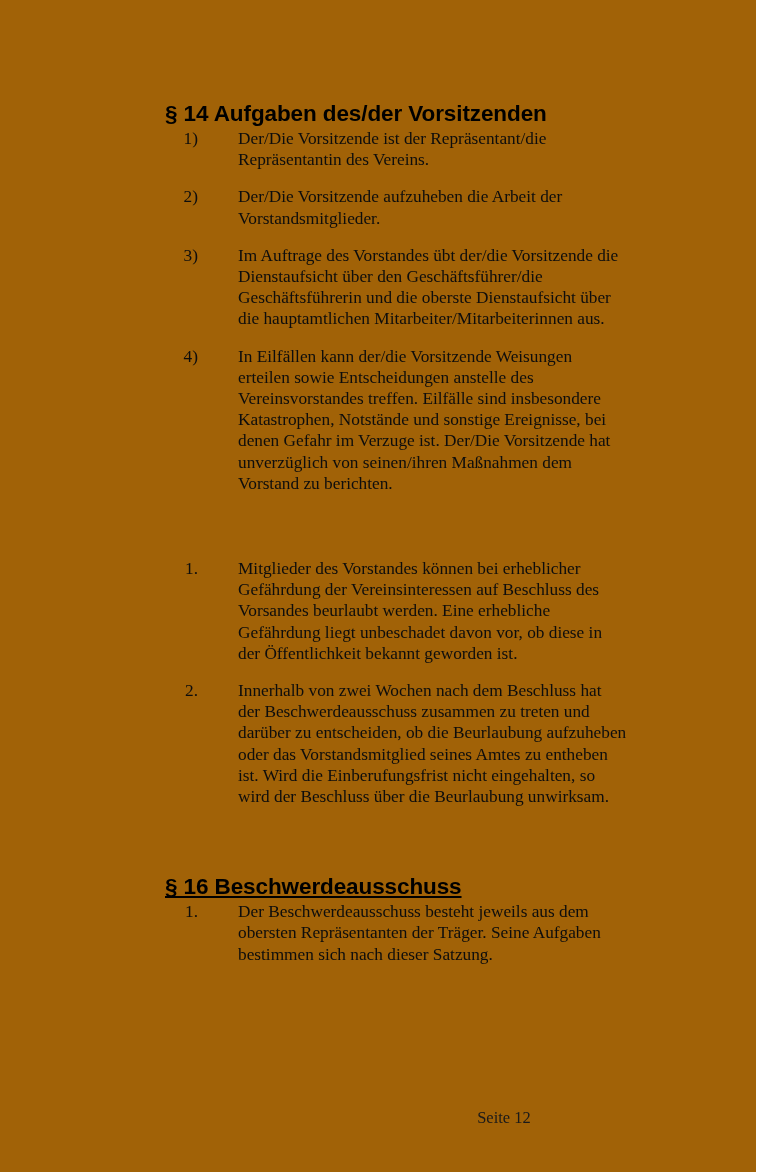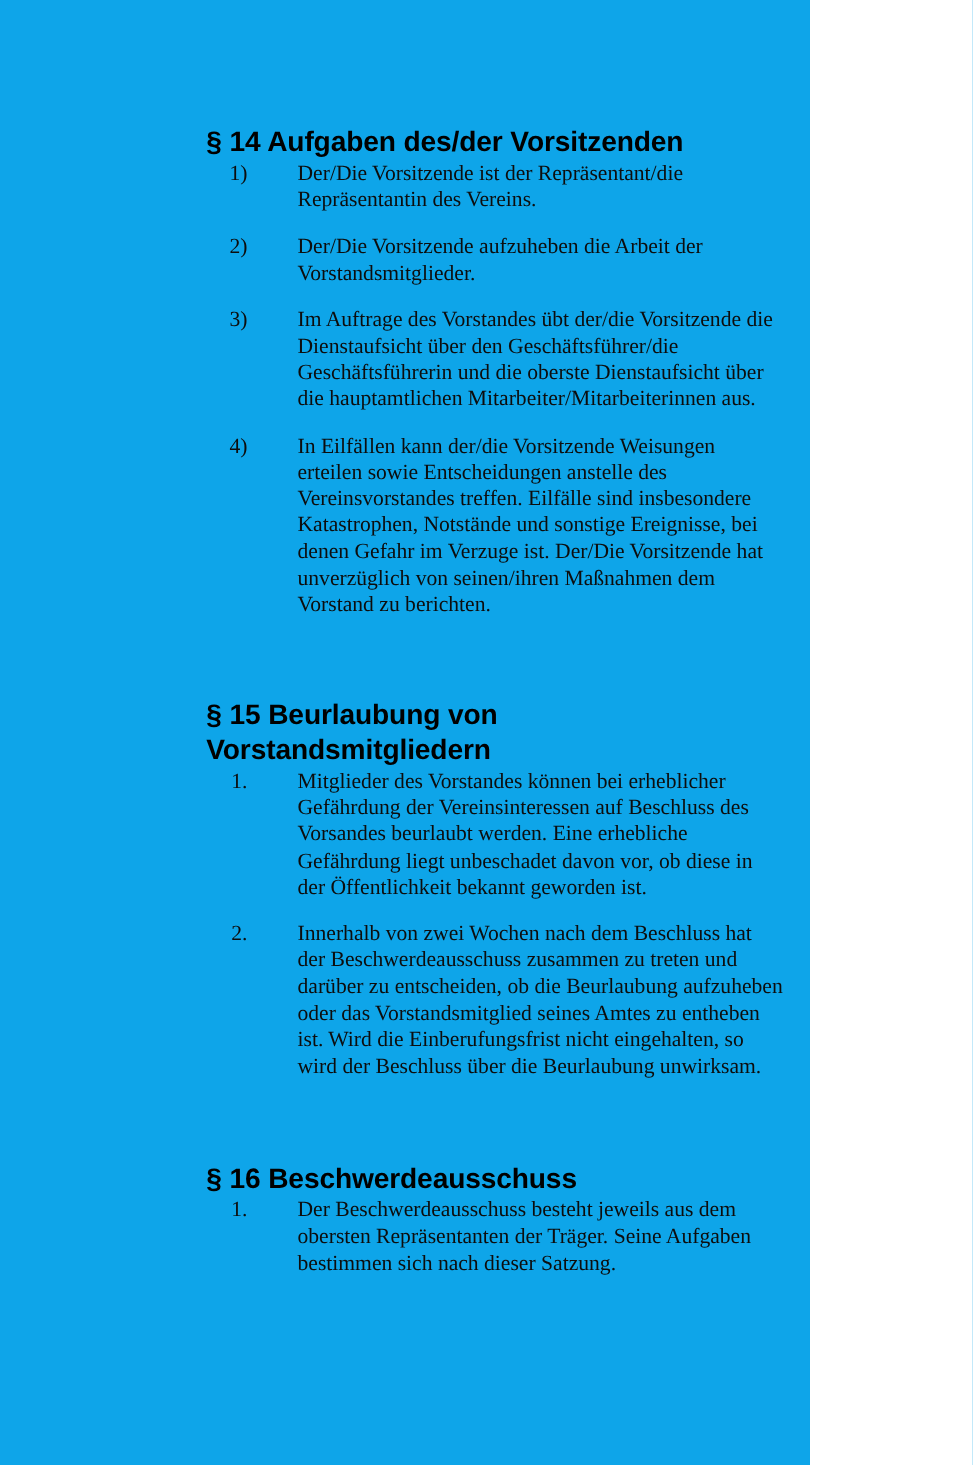--- a/index.html
+++ b/index.html
@@ -15,23 +15,23 @@
     overflow: hidden;
     font-family: "Liberation Serif", "DejaVu Serif", serif;
     color: #0a0a0a;
     -webkit-font-smoothing: antialiased;
   }
 
   .page {
     position: absolute;
     left: 0;
     top: 0;
-    width: 648px;
+    width: 756px;
     height: 1172px;
-    background: #0ea5e9;
+    background: #a16207;
   }
 
   .content {
     position: absolute;
     left: 165px;
     top: 100px;
     width: 462px;
   }
 
   
@@ -41,21 +41,21 @@
     font-size: 22.5px;
     line-height: 28px;
     letter-spacing: -0.1px;
     color: #000000;
     margin: 0;
     white-space: pre-line;
   }
 
   .sec-14-heading { margin-top: 0px; }
   .sec-15-heading { margin-top: 0px; width: 330px; }
-  .sec-16-heading { margin-top: 0px; }
+  .sec-16-heading { margin-top: 0px; text-decoration: underline; }
 
   
   ol.clause-list {
     list-style: none;
     margin: 0;
     padding: 0;
   }
   ol.clause-list > li {
     position: relative;
     padding-left: 45px;
@@ -129,22 +129,20 @@
         <span class="marker">3)</span>
         <span class="clause-text">Im Auftrage des Vorstandes übt der/die Vorsitzende die Dienstaufsicht über den Geschäftsführer/die Geschäftsführerin und die oberste Dienstaufsicht über die hauptamtlichen Mitarbeiter/Mitarbeiterinnen aus.</span>
       </li>
       <li>
         <span class="marker">4)</span>
         <span class="clause-text">In Eilfällen kann der/die Vorsitzende Weisungen erteilen sowie Entscheidungen anstelle des Vereinsvorstandes treffen. Eilfälle sind insbesondere Katastrophen, Notstände und sonstige Ereignisse, bei denen Gefahr im Verzuge ist. Der/Die Vorsitzende hat unverzüglich von seinen/ihren Maßnahmen dem Vorstand zu berichten.</span>
       </li>
     </ol>
 
     <div class="block-15">
-      <h2 class="section-heading sec-15-heading">§ 15 Beurlaubung von
-Vorstandsmitgliedern</h2>
 
       <ol class="clause-list block-15-list">
         <li>
           <span class="marker">1.</span>
           <span class="clause-text">Mitglieder des Vorstandes können bei erheblicher Gefährdung der Vereinsinteressen auf Beschluss des Vorsandes beurlaubt werden. Eine erhebliche Gefährdung liegt unbeschadet davon vor, ob diese in der Öffentlichkeit bekannt geworden ist.</span>
         </li>
         <li>
           <span class="marker">2.</span>
           <span class="clause-text">Innerhalb von zwei Wochen nach dem Beschluss hat der Beschwerdeausschuss zusammen zu treten und darüber zu entscheiden, ob die Beurlaubung aufzuheben oder das Vorstandsmitglied seines Amtes zu entheben ist. Wird die Einberufungsfrist nicht eingehalten, so wird der Beschluss über die Beurlaubung unwirksam.</span>
         </li>
@@ -157,13 +155,16 @@
       <ol class="clause-list block-16-list">
         <li>
           <span class="marker">1.</span>
           <span class="clause-text">Der Beschwerdeausschuss besteht jeweils aus dem obersten Repräsentanten der Träger. Seine Aufgaben bestimmen sich nach dieser Satzung.</span>
         </li>
       </ol>
     </div>
 
   </div>
 
+  <div class="footer">
+    <span class="page-label">Seite 12</span>
+  </div>
 </div>
 
 </body></html>

